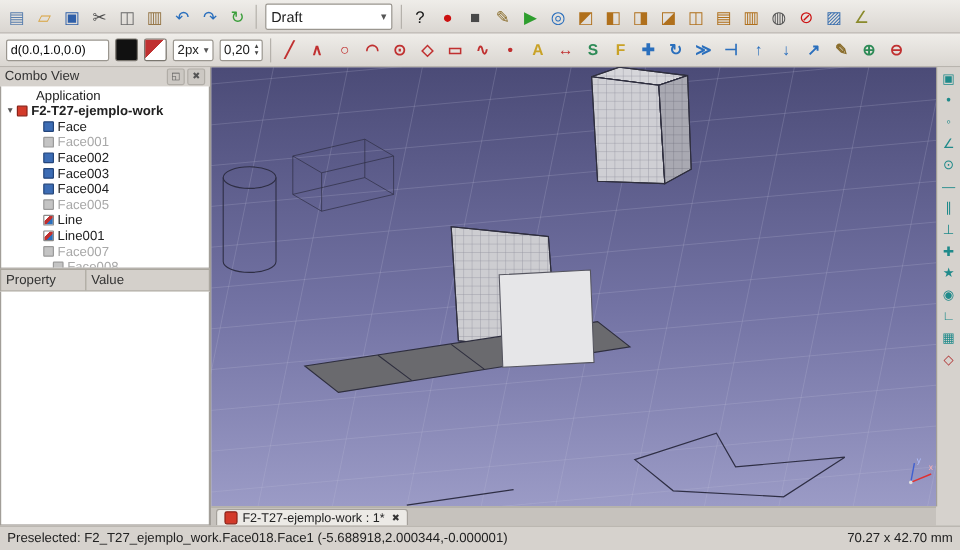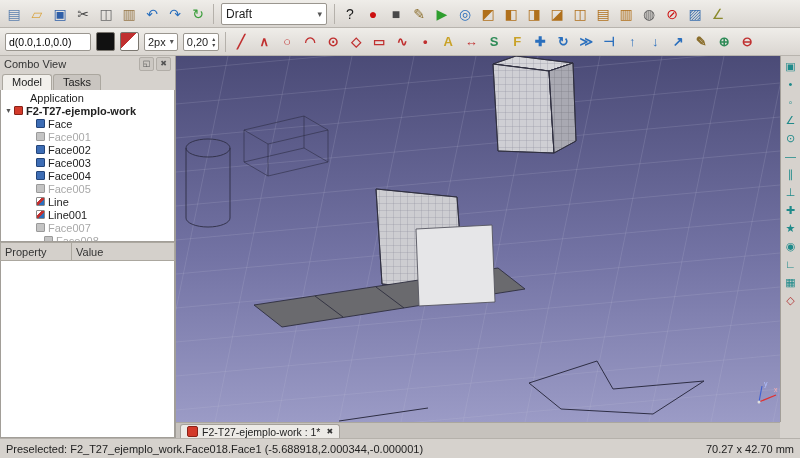--- a/index.html
+++ b/index.html
@@ -164,24 +164,20 @@
       <span class="ti" style="width: 22px; font-size: 13px; font-weight: bold; color: rgb(192, 48, 48);">⊖</span>
     </div>
 </div>
 
 <div class="panel">
   <div class="cv-head">
     <span class="t">Combo View</span>
     <span class="cvbtn">◱</span>
     <span class="cvbtn">✖</span>
   </div>
-  <div class="cv-tabs">
-    <span class="cvtab active">Model</span>
-    <span class="cvtab">Tasks</span>
-  </div>
   <div class="tree">
 
       <div class="trow" style="padding-left: 18px;">
         <span class="texp"></span>
         <span class="ticon none"></span>
         <span class="tlabel">Application</span>
       </div>
 
       <div class="trow" style="padding-left: 2px;">
         <span class="texp">▼</span>

